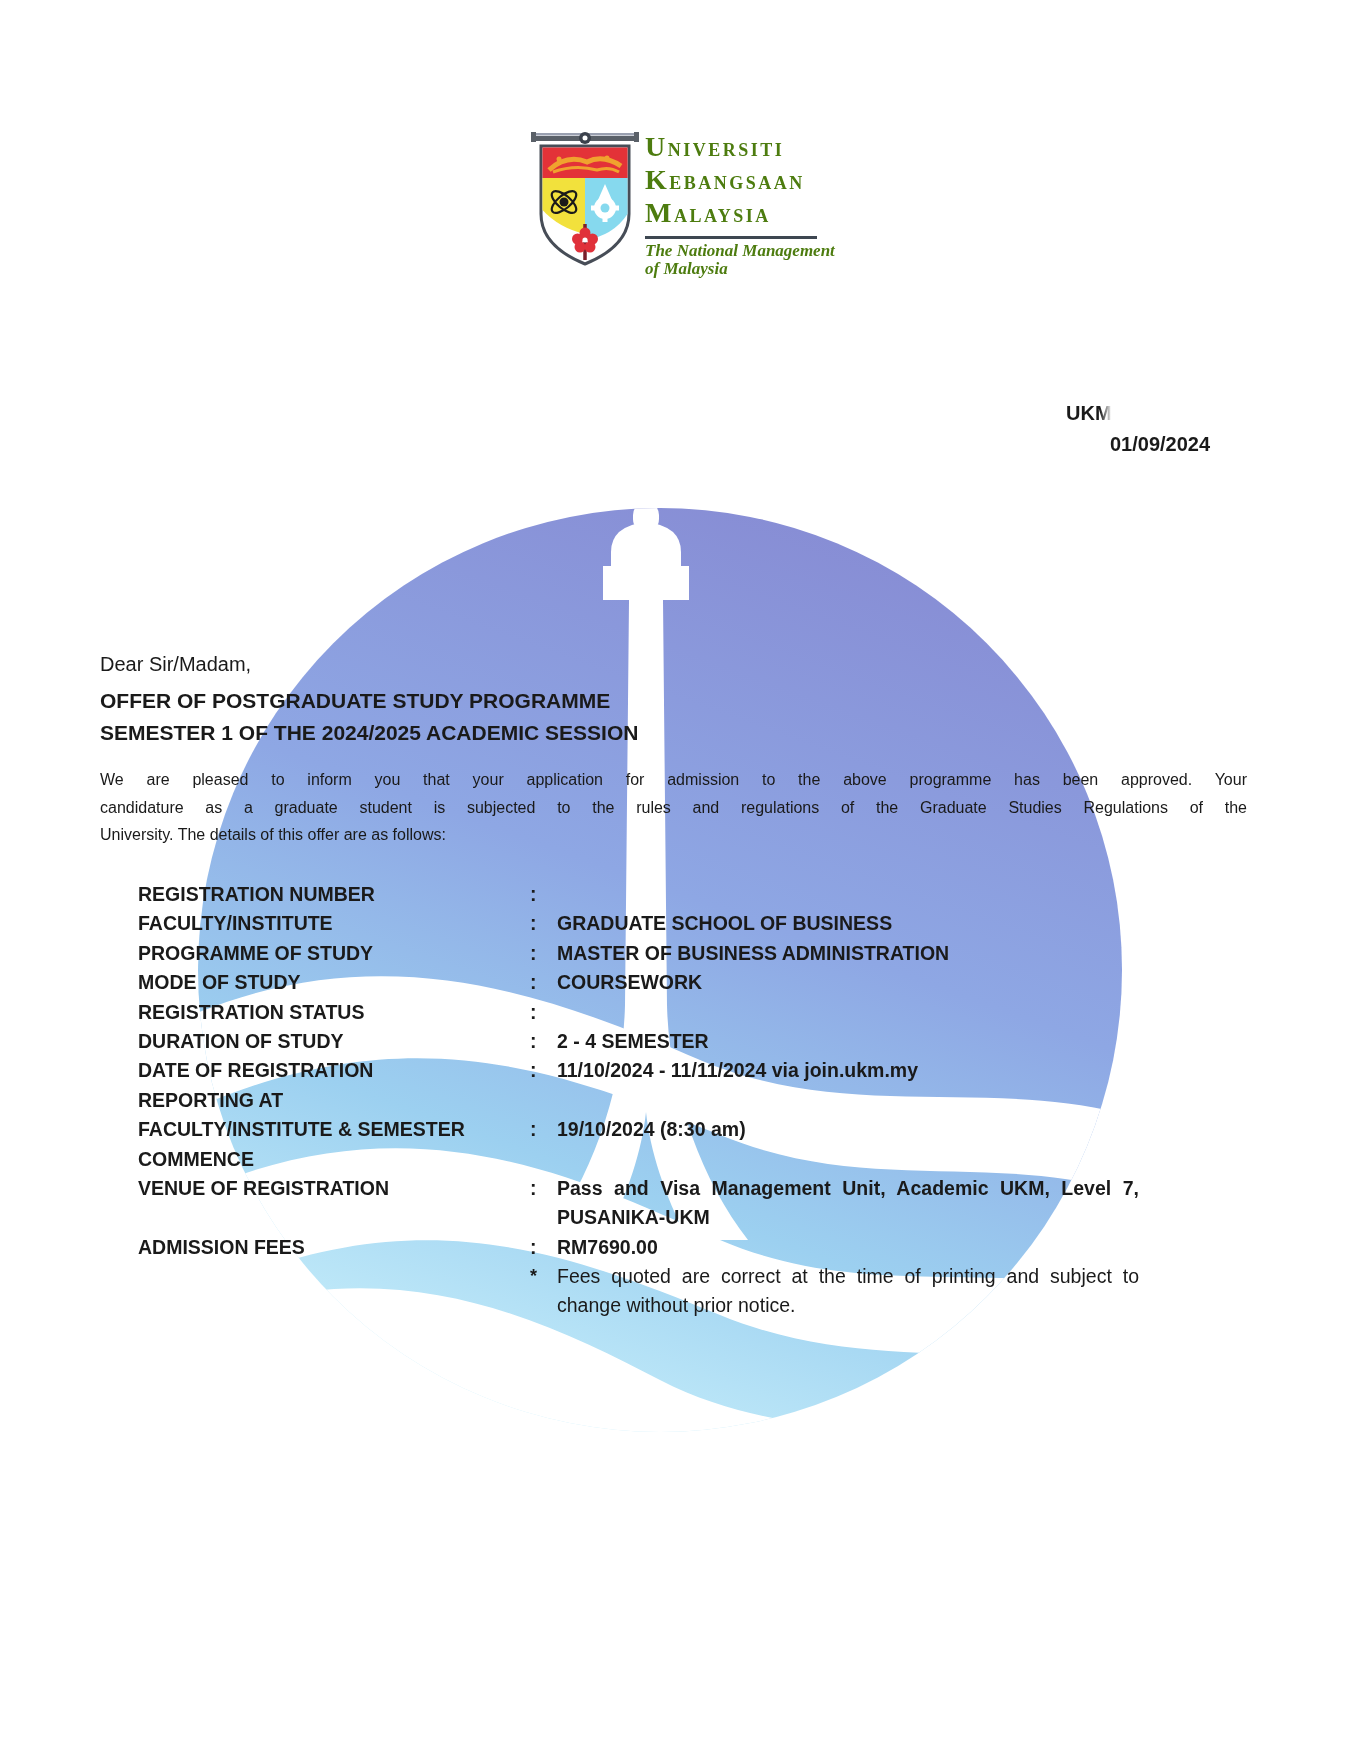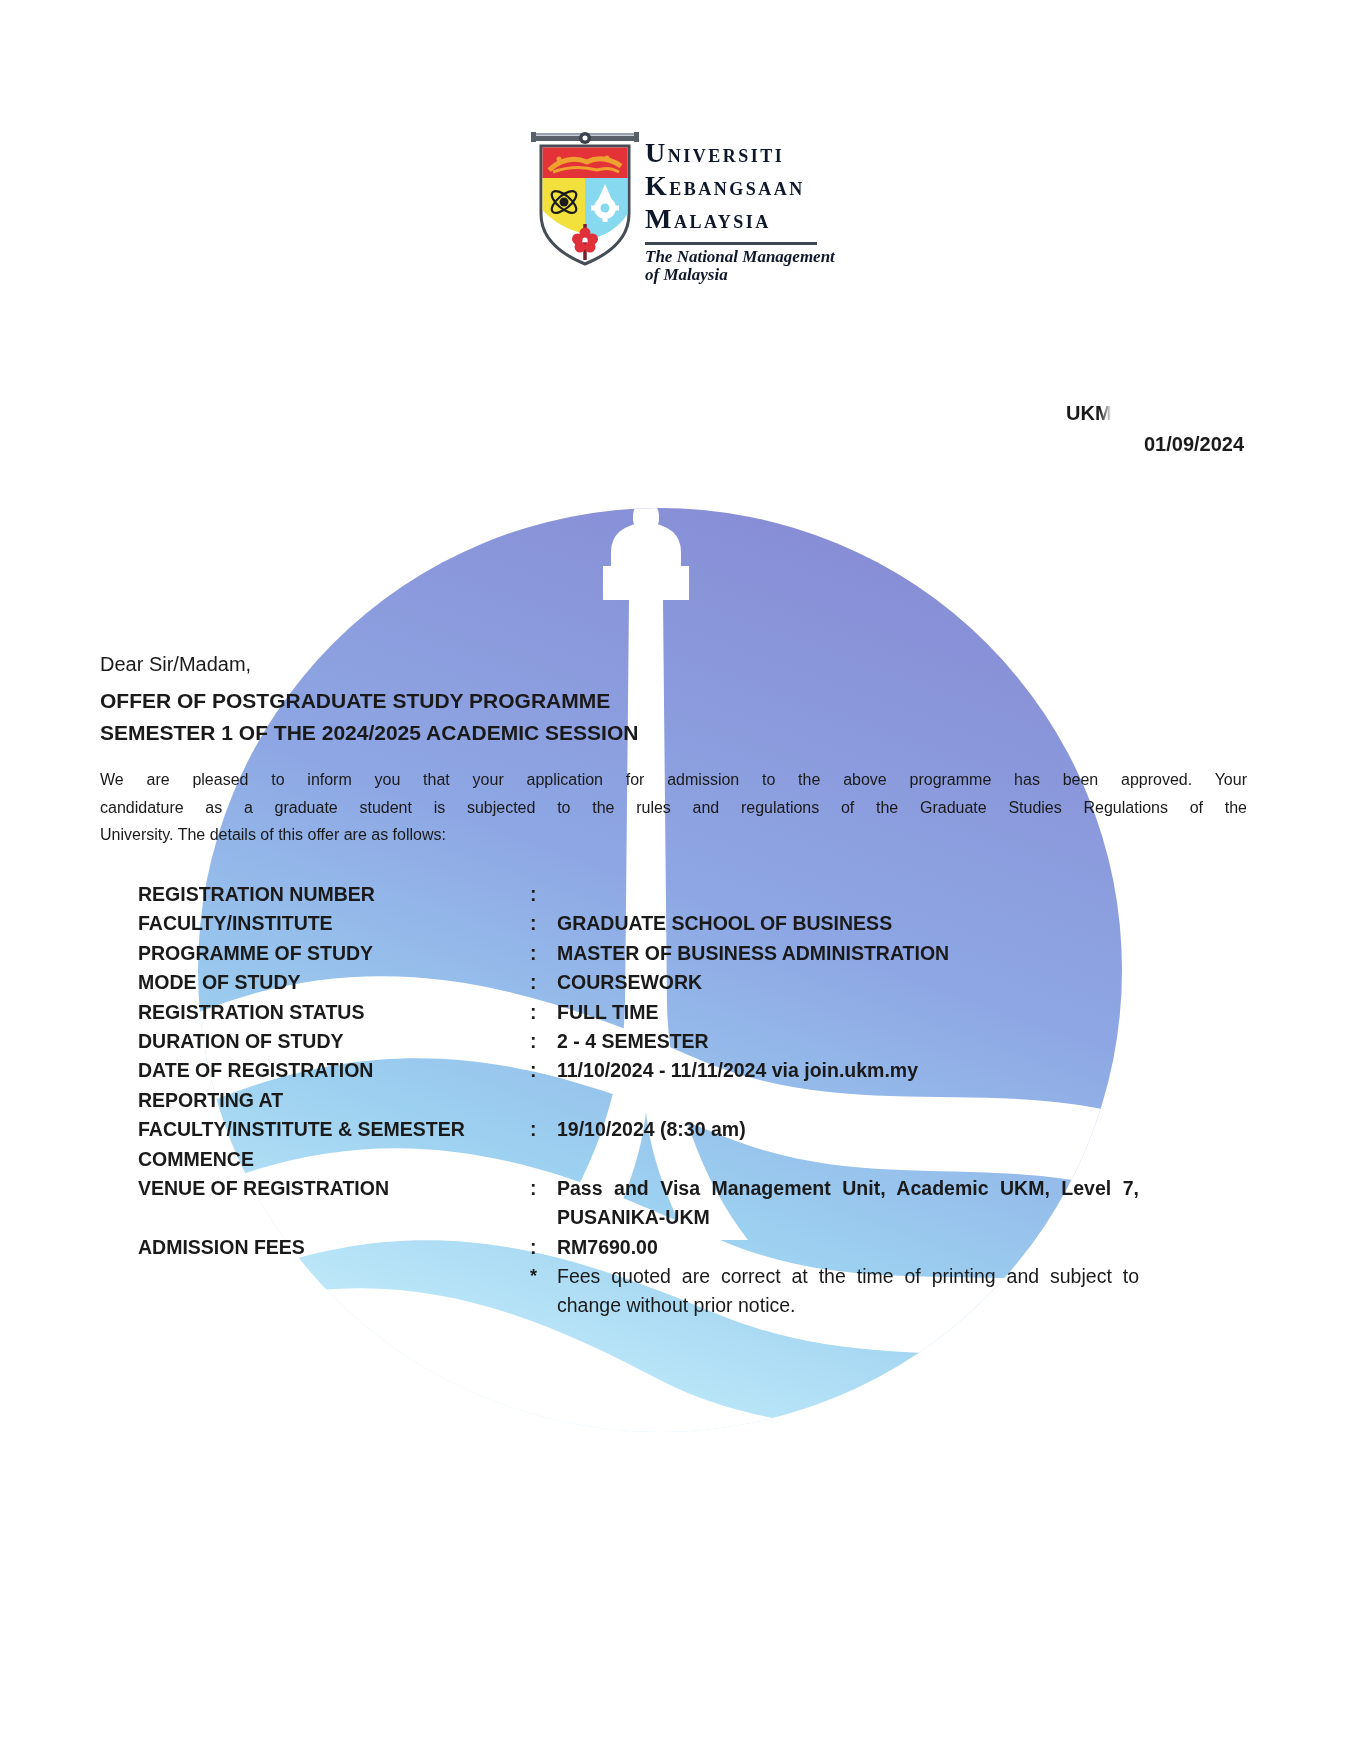--- a/index.html
+++ b/index.html
@@ -6,32 +6,32 @@
   body {
     width:1360px; height:1760px; background:#ffffff; position:relative;
     font-family:"Liberation Sans", sans-serif; color:#1a1a1a; overflow:hidden;
   }
   #watermark { position:absolute; left:0; top:0; z-index:0; }
   .layer { position:absolute; z-index:2; }
 
   
   .logo { left:531px; top:128px; width:330px; height:150px; }
   .crest { position:absolute; left:0; top:0; }
-  .wordmark { position:absolute; left:114px; top:10px; color:#0f172a; }
+  .wordmark { position:absolute; left:114px; top:4px; color:#4d7c0f; }
   .wm-line { line-height:29px; font-family:"Liberation Serif", serif; letter-spacing:2.5px; white-space:nowrap; }
   .wm-initial { font-size:28px; font-weight:bold; }
   .wm-rest { font-size:18px; font-weight:bold; }
   .wm-rule { width:172px; border-top:3px solid #3e4751; margin-top:5px; margin-bottom:3px; }
   .tagline-line { font-family:"Liberation Serif", serif; font-style:italic; font-weight:bold; font-size:17px; line-height:18px; white-space:nowrap; }
 
   
   .ref { left:1066px; top:402px; font-weight:bold; font-size:20px; width:46px; overflow:hidden; white-space:nowrap; }
   .ref::after { content:""; position:absolute; right:0; top:0; width:12px; height:100%;
     background:linear-gradient(to right, rgba(255,255,255,0), #ffffff); }
-  .date { left:1144px; top:433px; font-weight:bold; font-size:20px; white-space:nowrap; }
+  .date { left:1110px; top:433px; font-weight:bold; font-size:20px; white-space:nowrap; }
 
   
   .salutation { left:100px; top:653px; font-size:20px;text-align:right; }
   .subject { left:100px; top:685px; font-size:21px; font-weight:bold; }
   .subject div { line-height:32px; white-space:nowrap; }
   .bodytext { left:100px; top:766px; width:1147px; font-size:16px; }
   .body-line { line-height:27.6px; }
   .j { text-align:justify; text-align-last:justify; }
 
   
@@ -164,21 +164,20 @@
         <span class="d-value">MASTER OF BUSINESS ADMINISTRATION</span>
       </div>
       <div class="detail-line">
         <span class="d-label">MODE OF STUDY</span>
         <span class="d-colon">:</span>
         <span class="d-value">COURSEWORK</span>
       </div>
       <div class="detail-line">
         <span class="d-label">REGISTRATION STATUS</span>
         <span class="d-colon">:</span>
-        <span class="d-value">FULL TIME</span>
       </div>
       <div class="detail-line">
         <span class="d-label">DURATION OF STUDY</span>
         <span class="d-colon">:</span>
         <span class="d-value">2 - 4 SEMESTER</span>
       </div>
       <div class="detail-line">
         <span class="d-label">DATE OF REGISTRATION</span>
         <span class="d-colon">:</span>
         <span class="d-value">11/10/2024 - 11/11/2024 via join.ukm.my</span>

